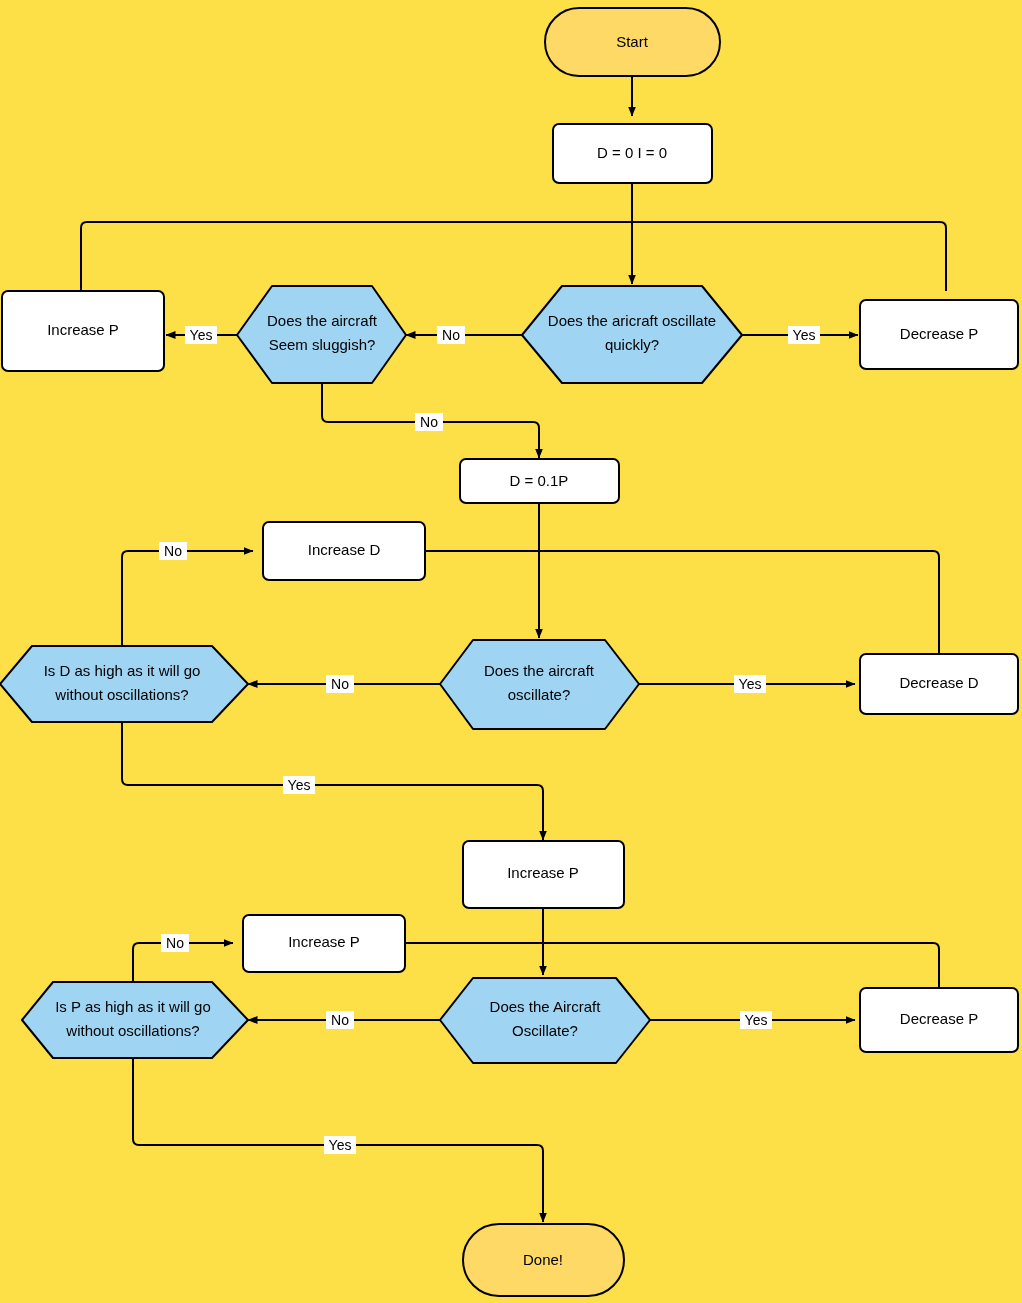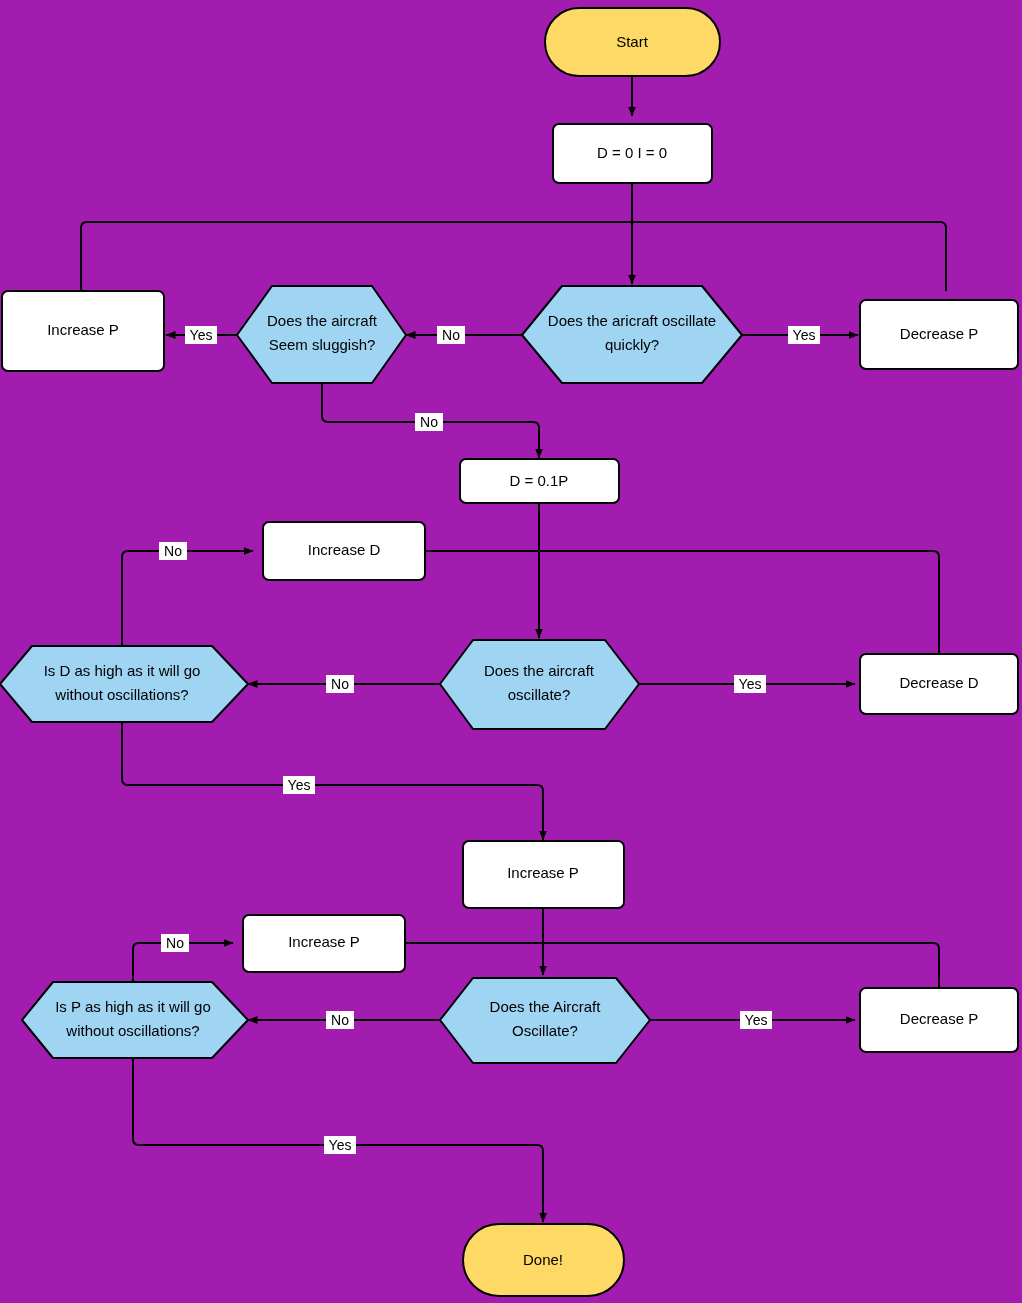--- a/index.html
+++ b/index.html
@@ -11,21 +11,21 @@
   body {
     width: 1022px;
     height: 1303px;
     font-family: "Liberation Sans", sans-serif;
     overflow: hidden;
   }
   #flowchart-root {
     position: relative;
     width: 1022px;
     height: 1303px;
-    background: #a21caf;
+    background: #fde047;
   }
   svg#flow-svg {
     display: block;
     width: 1022px;
     height: 1303px;
   }
   .node-shape {
     stroke: #000000;
     stroke-width: 2;
     stroke-linejoin: round;

